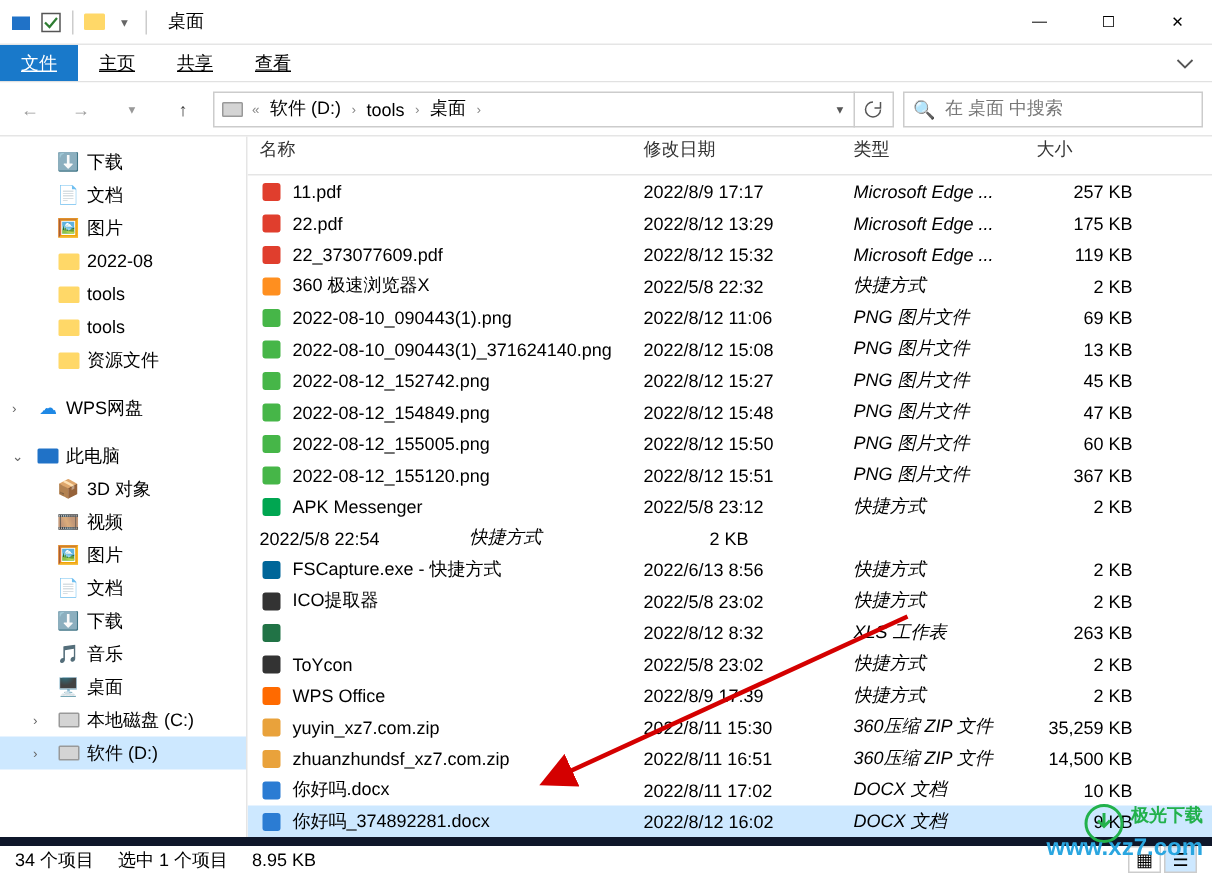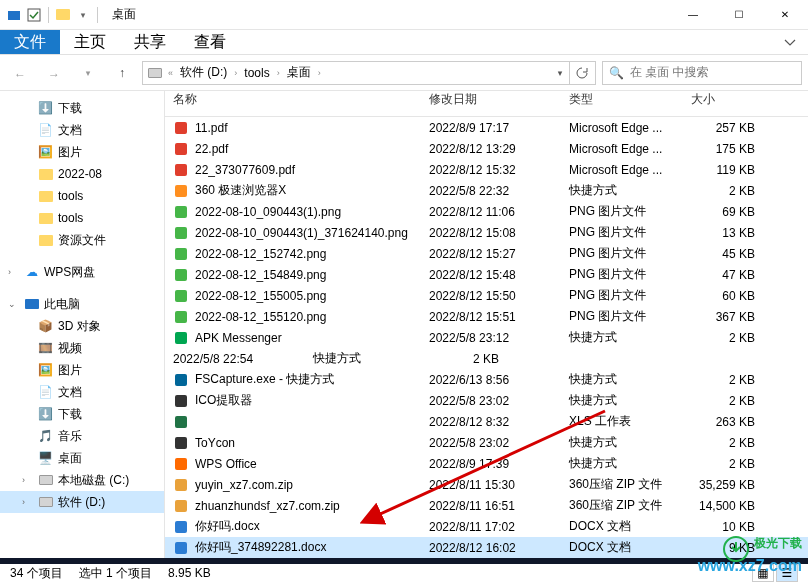--- a/index.html
+++ b/index.html
@@ -9,21 +9,21 @@
 .titlebar { height: 30px; background: #fff; display: flex; align-items: center; border-bottom: 1px solid #e5e5e5; }
 .titlebar-left { display: flex; align-items: center; gap: 4px; padding-left: 6px; }
 .tb-icon { width: 16px; height: 16px; display: flex; align-items: center; justify-content: center; }
 .tb-sep { width: 1px; height: 16px; background: #ccc; margin: 0 2px; }
 .titlebar-title { margin-left: 8px; font-size: 12px; }
 .titlebar-controls { margin-left: auto; display: flex; }
 .tb-btn { width: 46px; height: 30px; display: flex; align-items: center; justify-content: center; font-size: 10px; }
 
 
 .ribbon { height: 25px; display: flex; align-items: stretch; background: #fff; border-bottom: 1px solid #e1e1e1; }
-.ribbon-tab { padding: 0 14px; display: flex; align-items: center; font-size: 16px; cursor: pointer; }
+.ribbon-tab { padding: 0 14px; display: flex; align-items: center; font-size: 12px; cursor: pointer; text-decoration: underline; }
 .ribbon-tab.file { background: #1979ca; color: #fff; }
 .ribbon-expand { margin-left: auto; padding: 0 12px; display: flex; align-items: center; }
 
 
 .addrbar { height: 36px; display: flex; align-items: center; padding: 4px 6px; gap: 6px; background: #fff; border-bottom: 1px solid #e5e5e5; }
 .nav-btn { width: 28px; height: 24px; display: flex; align-items: center; justify-content: center; color: #999; }
 .nav-btn.active { color: #333; }
 .addr-box { flex: 1; height: 24px; border: 1px solid #ccc; display: flex; align-items: center; padding: 0 2px; }
 .addr-icon { width: 20px; height: 20px; display: flex; align-items: center; justify-content: center; }
 .crumb { padding: 0 4px; display: flex; align-items: center; cursor: pointer; height: 100%; }
@@ -50,21 +50,21 @@
 .col-date { width: 140px; }
 .col-type { width: 122px; }
 .col-size { width: 80px; text-align: left; }
 
 .file-rows { overflow: hidden; }
 .file-row { height: 21px; display: flex; align-items: center; font-size: 12px; }
 .file-row.selected { background: #cde8ff; }
 .file-row > div { padding: 0 8px; overflow: hidden; white-space: nowrap; text-overflow: ellipsis; }
 .file-row .c-name { width: 256px; display: flex; align-items: center; gap: 6px; }
 .file-row .c-date { width: 140px; }
-.file-row .c-type { width: 122px; }
+.file-row .c-type { width: 122px; font-style: italic; }
 .file-row .c-size { width: 80px; text-align: right; }
 .file-row .ficn { width: 16px; height: 16px; display: flex; align-items: center; justify-content: center; flex-shrink: 0; }
 
 
 .statusbar { height: 24px; border-top: 6px solid #0f172a; display: flex; align-items: center; padding: 0 10px; gap: 16px; font-size: 12px; background: #fff; }
 .statusbar .sb-right { margin-left: auto; display: flex; gap: 2px; }
 .sb-view { width: 22px; height: 18px; border: 1px solid #ccc; display: flex; align-items: center; justify-content: center; }
 .sb-view.active { background: #cde8ff; }
 
 

